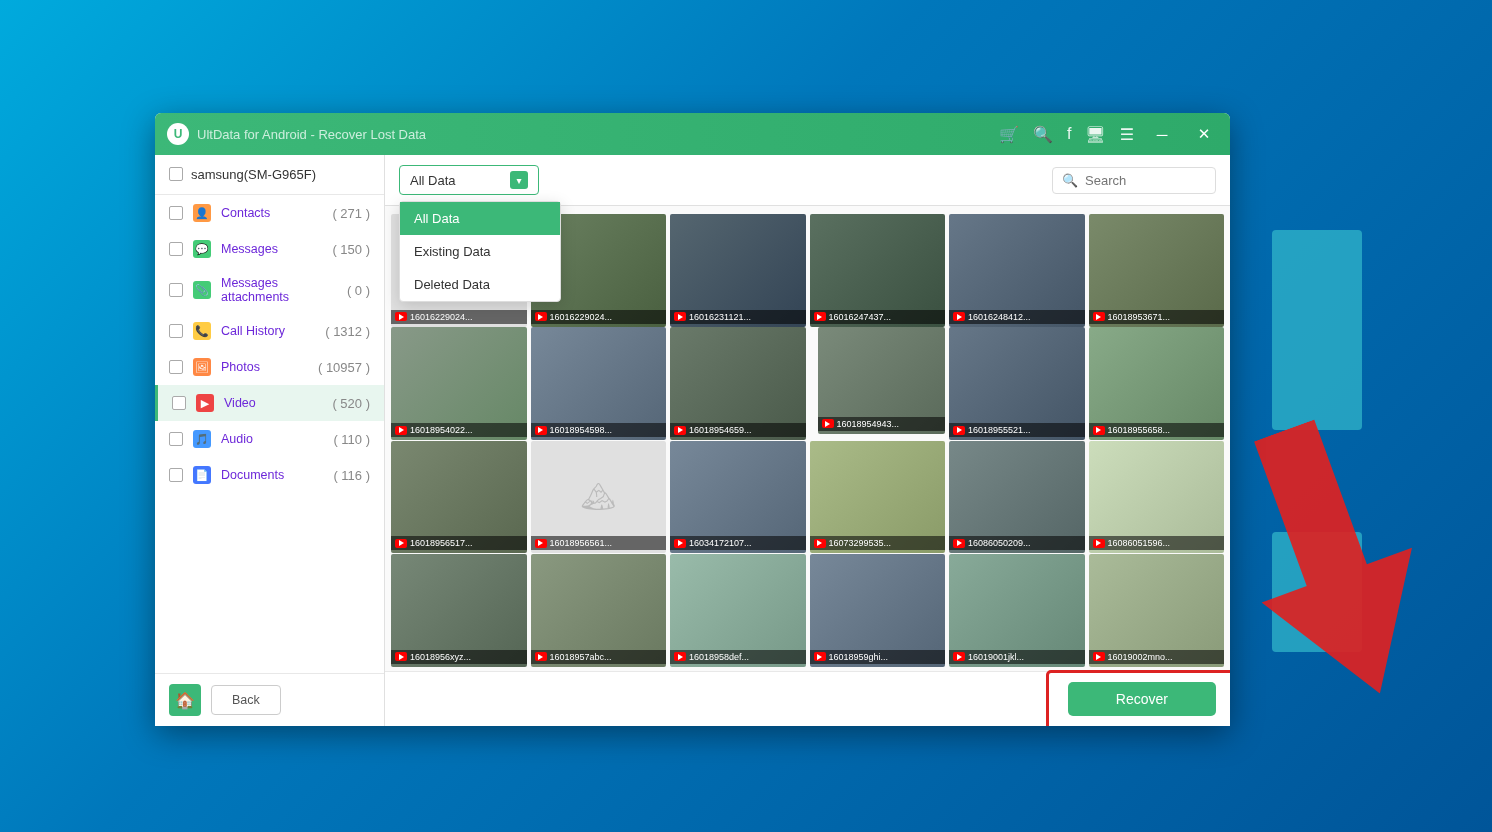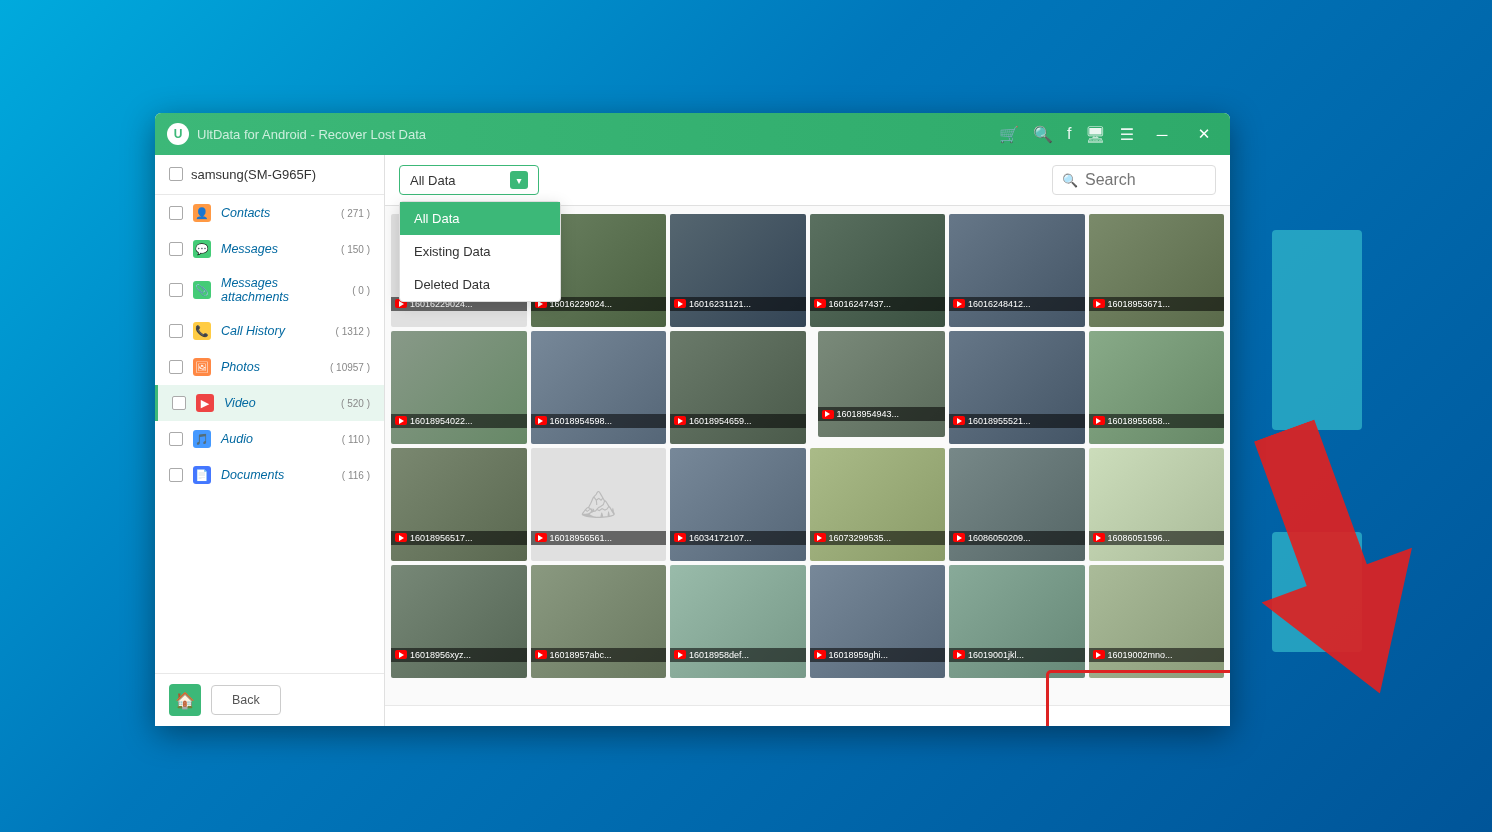--- a/index.html
+++ b/index.html
@@ -182,25 +182,24 @@
       border-radius: 3px;
       flex-shrink: 0;
       display: flex;
       align-items: center;
       justify-content: center;
       font-size: 11px;
     }
     .sidebar-item-label {
       flex: 1;
       font-size: 12.5px;
-      color: #0369a1;
-      font-style: italic;
+      color: #6d28d9;
     }
     .sidebar-item-count {
-      font-size: 10px;
+      font-size: 13px;
       color: #888;
     }
 
     
     .sidebar-footer {
       padding: 10px 14px;
       border-top: 1px solid #e8e8e8;
       display: flex;
       align-items: center;
       gap: 10px;
@@ -279,21 +278,21 @@
       border: 1.5px solid #ddd;
       border-radius: 4px;
       padding: 5px 10px;
       gap: 6px;
       background: #fff;
       min-width: 160px;
     }
     .search-box input {
       border: none;
       outline: none;
-      font-size: 16px;
+      font-size: 13px;
       color: #aaa;
       background: transparent;
       width: 120px;
     }
 
     
     .dropdown-menu {
       position: absolute;
       top: 46px;
       left: 14px;
@@ -337,21 +336,21 @@
       display: flex;
       align-items: center;
       justify-content: center;
     }
     .placeholder-icon {
       color: #bbb;
       font-size: 28px;
     }
     .video-label {
       position: absolute;
-      bottom: 16px;
+      bottom: 3px;
       left: 0;
       right: 0;
       background: rgba(0,0,0,0.55);
       color: #fff;
       font-size: 9px;
       padding: 2px 4px;
       display: flex;
       align-items: center;
       gap: 3px;
       white-space: nowrap;
@@ -620,17 +619,18 @@
           </div>
           <div class="video-thumb t23">
             <div class="video-label"><span class="yt-icon"></span>16019001jkl...</div>
           </div>
           <div class="video-thumb t24">
             <div class="video-label"><span class="yt-icon"></span>16019002mno...</div>
           </div>
         </div>
 
       <div class="recover-btn-wrap" style="position:relative;">
+        <button class="recover-btn">Recover</button>
         <div class="recover-highlight"></div>
       </div>
     </div>
   </div>
 </div>
 
 </body></html>

